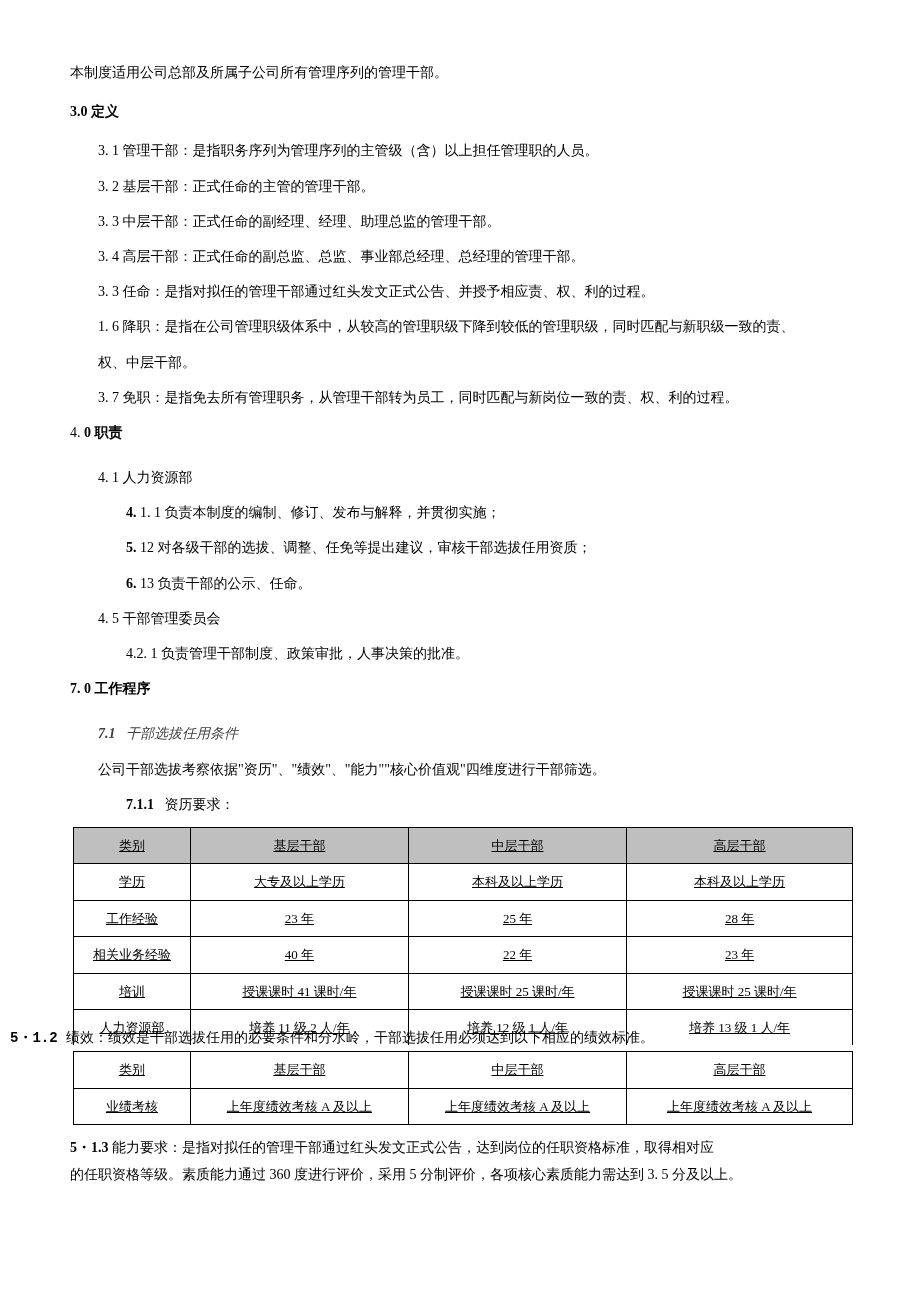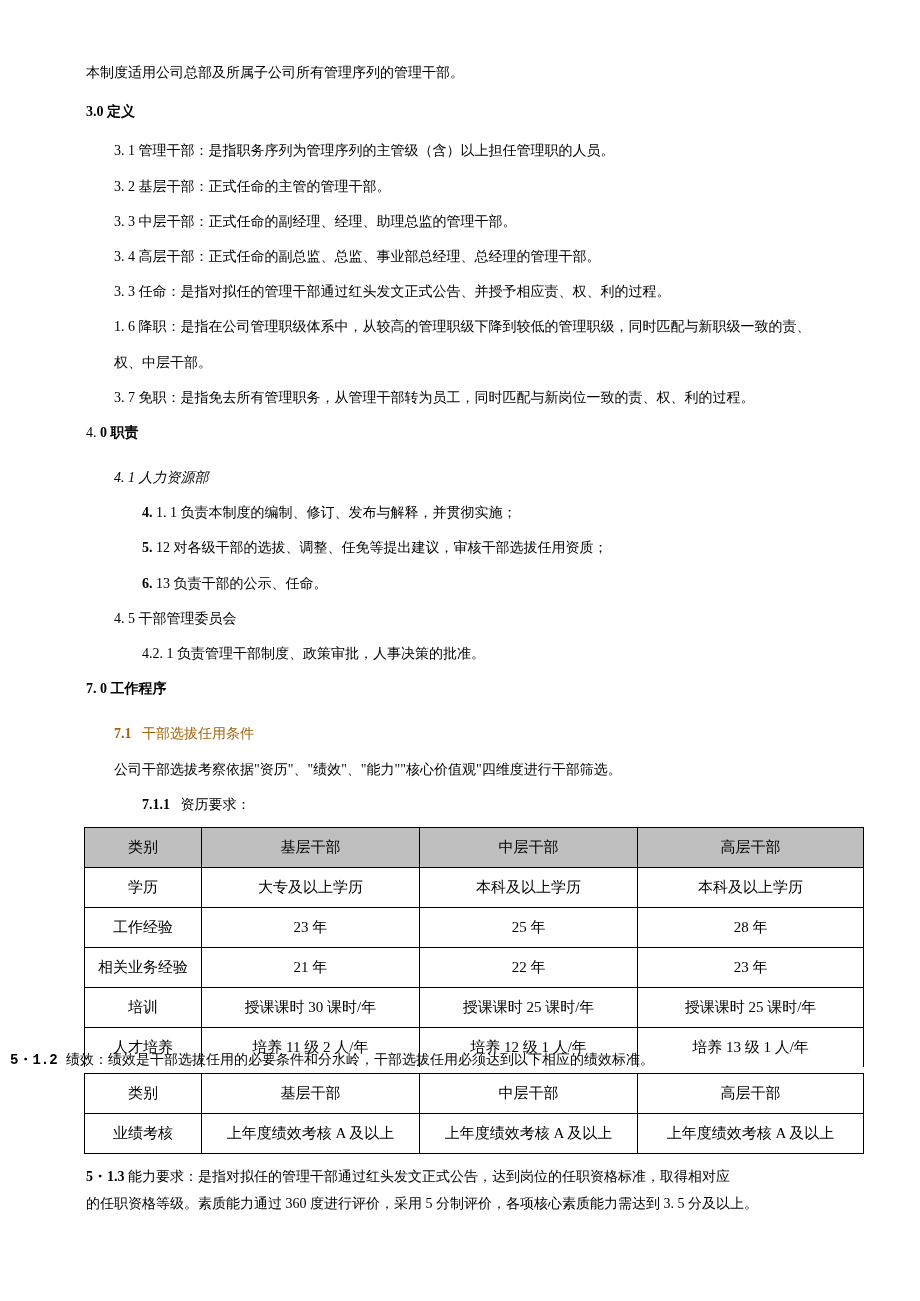--- a/index.html
+++ b/index.html
@@ -6,44 +6,46 @@
       font-family: "SimSun", "宋体", serif;
       font-size: 14px;
       line-height: 1.8;
       color: #000;
       background: #fff;
       margin: 0;
       padding: 50px 70px;
       width: 780px;
     }
     p {
-      margin: 10px 16px;
+      margin: 10px 0;
     }
     .bold {
       font-weight: bold;
     }
     .h1 {
       font-weight: bold;
       margin-top: 14px;
       margin-bottom: 14px;
     }
     .indent1 {
       padding-left: 28px;
     }
     .indent2 {
       padding-left: 56px;
     }
     .blue {
-      color: #a16207;
+      color: #404040;
+      font-style: italic;
     }
     table {
       border-collapse: collapse;
       width: 100%;
-      margin: 8px 14px;
-      font-size: 15px;
+      margin: 8px 3px;
+      font-size: 13px;
+      text-decoration: underline;
     }
     th, td {
       border: 1px solid #000;
       padding: 6px 8px;
       text-align: center;
       vertical-align: middle;
     }
     th {
       background: #bfbfbf;
       font-weight: normal;
@@ -74,21 +76,21 @@
 <p class="indent1">3. 4 高层干部：正式任命的副总监、总监、事业部总经理、总经理的管理干部。</p>
 <p class="indent1">3. 3 任命：是指对拟任的管理干部通过红头发文正式公告、并授予相应责、权、利的过程。</p>
 <p class="indent1">1.  6 降职：是指在公司管理职级体系中，从较高的管理职级下降到较低的管理职级，同时匹配与新职级一致的责、</p>
 <p class="indent1">权、中层干部。</p>
 <p class="indent1">3.  7 免职：是指免去所有管理职务，从管理干部转为员工，同时匹配与新岗位一致的责、权、利的过程。</p>
 
 <p>
   <span>4.</span>
   <span class="bold">0 职责</span>
 </p>
-<p class="indent1" style="margin-top:20px;font-style:italic;">4. 1   人力资源部</p>
+<p class="indent1" style="margin-top:20px;">4. 1   人力资源部</p>
 <p class="indent2">
   <span class="bold">4.</span>
   <span>1. 1 负责本制度的编制、修订、发布与解释，并贯彻实施；</span>
 </p>
 <p class="indent2">
   <span class="bold">5.</span>
   <span>12 对各级干部的选拔、调整、任免等提出建议，审核干部选拔任用资质；</span>
 </p>
 <p class="indent2">
   <span class="bold">6.</span>
@@ -136,32 +138,32 @@
       <td>本科及以上学历</td>
     </tr>
     <tr>
       <td>工作经验</td>
       <td>23 年</td>
       <td>25 年</td>
       <td>28 年</td>
     </tr>
     <tr>
       <td>相关业务经验</td>
-      <td>21 年</td>
+      <td>40 年</td>
       <td>22 年</td>
       <td>23 年</td>
     </tr>
     <tr>
       <td>培训</td>
-      <td>授课课时 30 课时/年</td>
+      <td>授课课时 41 课时/年</td>
       <td>授课课时 25 课时/年</td>
       <td>授课课时 25 课时/年</td>
     </tr>
     <tr class="overlap">
-      <td style="border-bottom:none;">人才培养</td>
+      <td style="border-bottom:none;">人力资源部</td>
       <td style="border-bottom:none;text-align:center;">培养 11 级 2 人/年</td>
       <td style="border-bottom:none;">培养 12 级 1 人/年</td>
       <td style="border-bottom:none;">培养 13 级 1 人/年</td>
     </tr>
   </tbody>
 </table>
 <div class="overlap-text" style="top:auto;bottom:-6px;left:-60px;font-family:Liberation Mono, monospace;">
   <span class="bold">5・1.2</span>
   <span>绩效：绩效是干部选拔任用的必要条件和分水岭，干部选拔任用必须达到以下相应的绩效标准。</span>
 </div>

